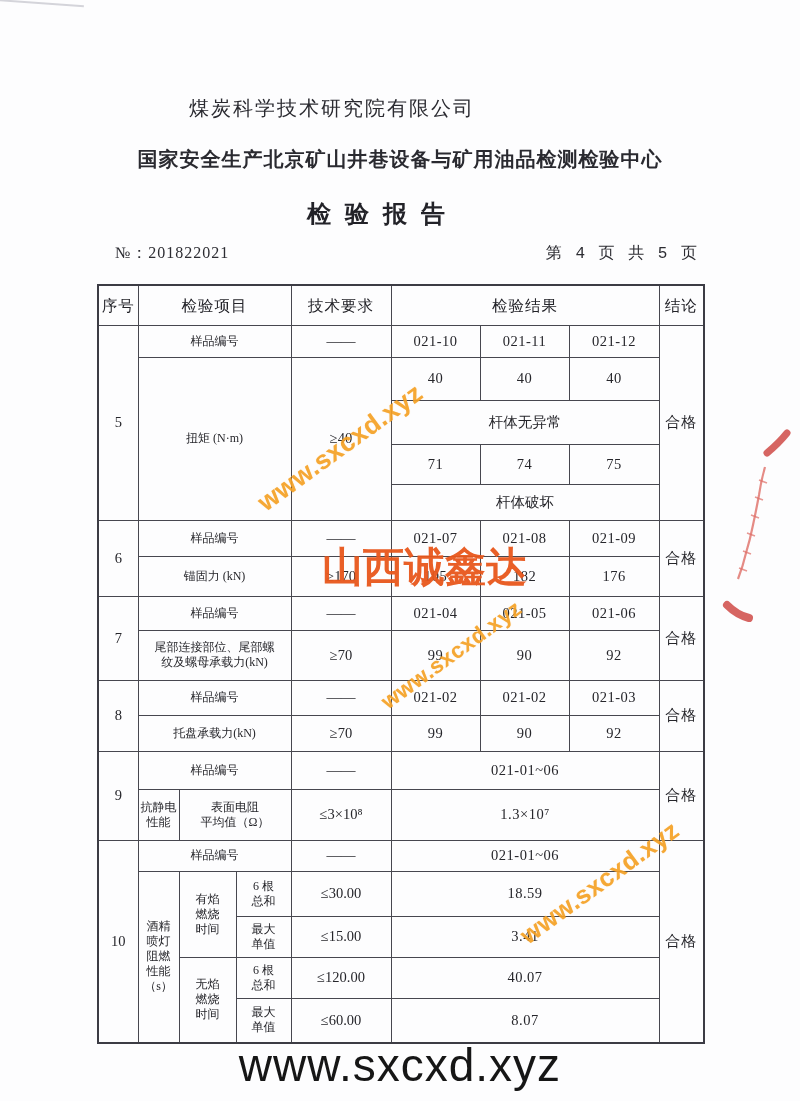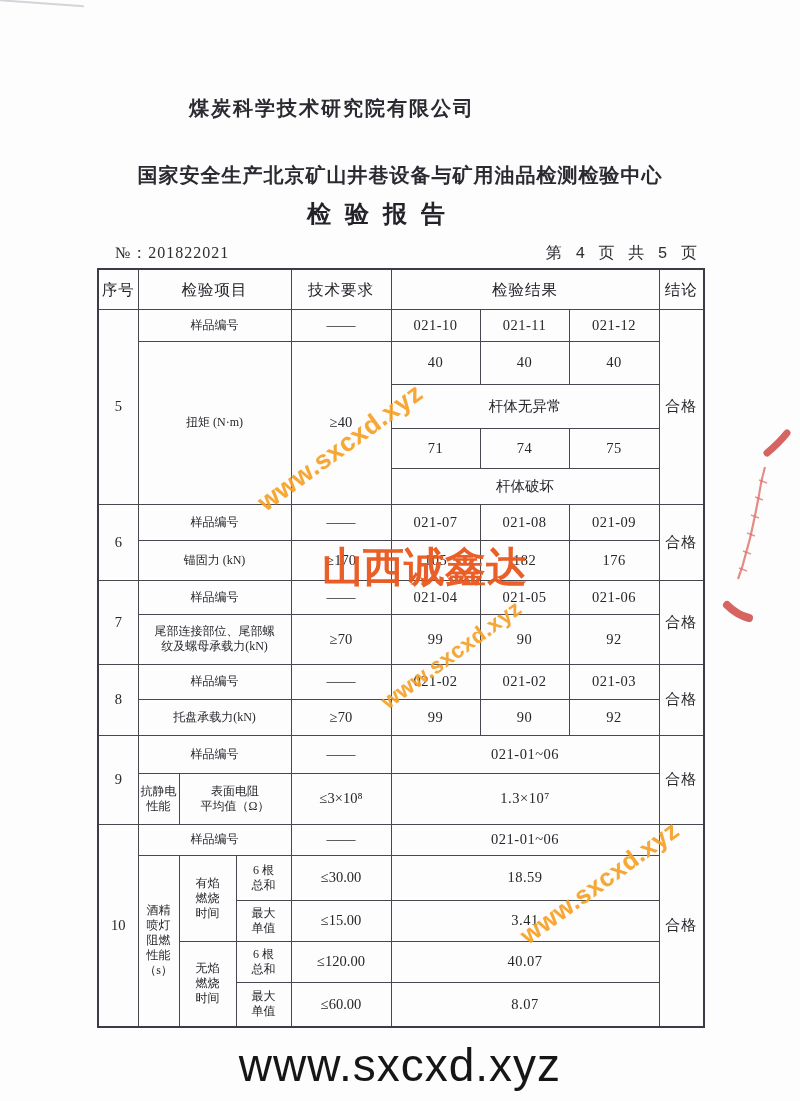--- a/index.html
+++ b/index.html
@@ -8,29 +8,29 @@
     background:#fdfdfe;
     font-family:"Liberation Serif","DejaVu Serif",serif;
     color:#26262b;
   }
   .scan-edge{
     position:absolute;top:2px;left:-6px;width:90px;height:2px;
     background:#d4d4da;transform:rotate(4deg);
   }
   
   .doc-header{position:absolute;left:0;top:0;width:800px;text-align:center;}
-  .company{position:absolute;top:95px;left:0;width:664px;font-size:20px;font-weight:700;letter-spacing:2px;color:#2a2a30;}
-  .center-name{position:absolute;top:146px;left:0;width:800px;font-size:20px;font-weight:700;letter-spacing:1px;color:#2a2a30;margin-top:16px;}
+  .company{position:absolute;top:95px;left:0;width:664px;font-size:20px;font-weight:400;letter-spacing:2px;color:#2a2a30;}
+  .center-name{position:absolute;top:146px;left:0;width:800px;font-size:20px;font-weight:700;letter-spacing:1px;color:#2a2a30;}
   .report-title{position:absolute;top:198px;left:0;width:752px;font-size:24px;font-weight:700;letter-spacing:14px;color:#222228;text-indent:14px;}
   .meta-row{position:absolute;top:243px;left:97px;width:606px;font-size:16px;color:#2c2c32;}
   .report-no{position:absolute;left:18px;top:0;letter-spacing:1px;}
   .page-info{position:absolute;right:4px;top:0;letter-spacing:2px;font-family:Liberation Mono, monospace;}
   
   table.report{
-    position:absolute;left:97px;top:268px;width:606px;
+    position:absolute;left:97px;top:284px;width:606px;
     border-collapse:collapse;table-layout:fixed;
     border:2px solid #3c3c44;
   }
   td{
     border:1.5px solid #47474f;
     text-align:center;vertical-align:middle;
     padding:1px 2px;font-size:14.5px;line-height:1.25;
     color:#26262b;white-space:pre-line;overflow:hidden;
   }
   td.head{font-size:15.5px;letter-spacing:1px;color:#232329;}

